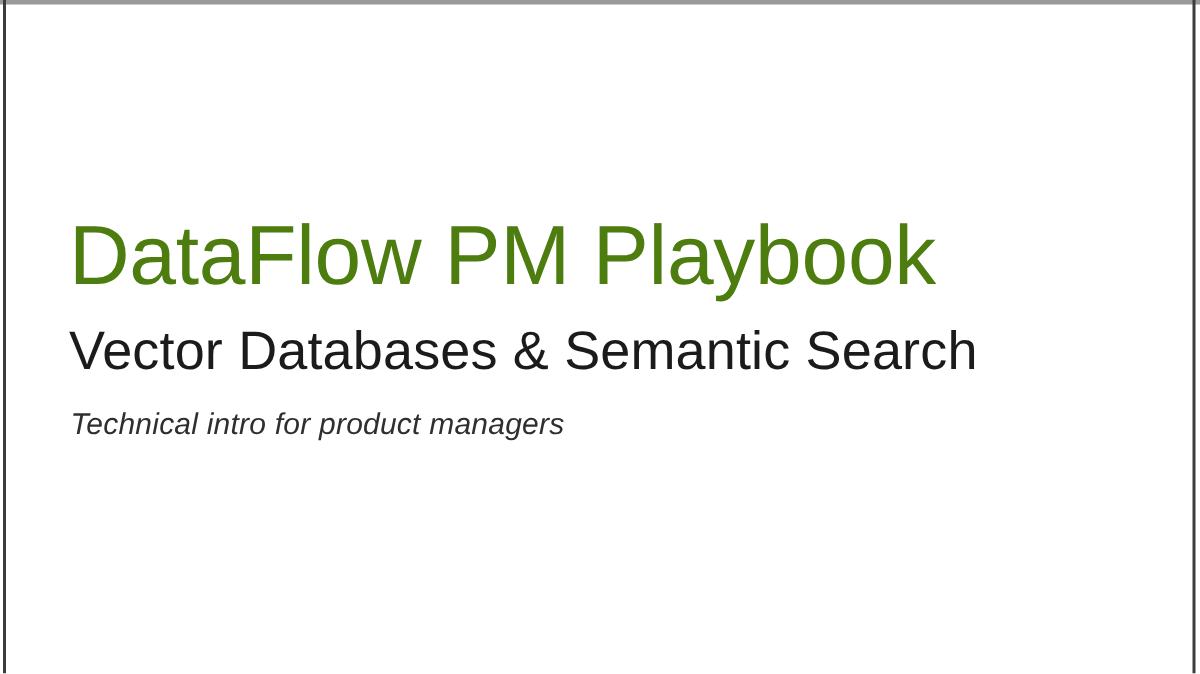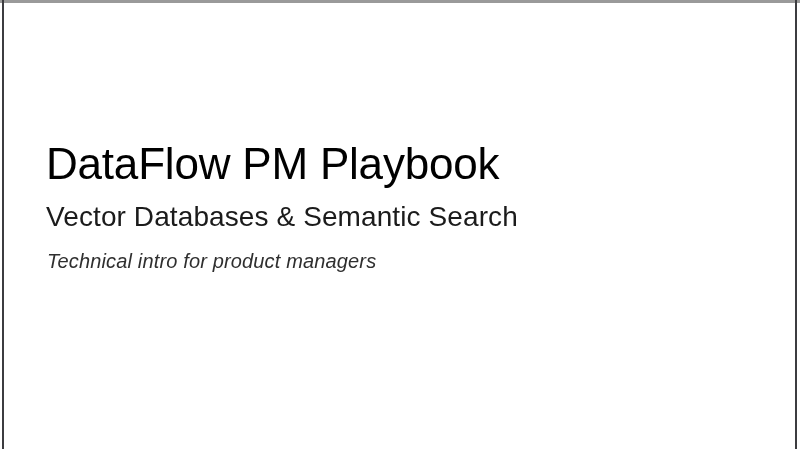--- a/index.html
+++ b/index.html
@@ -56,31 +56,31 @@
   
   .title-block {
     position: absolute;
     left: 46px;
     top: 140px;
     width: 700px;
   }
 
   .slide-title {
     margin: 0;
-    font-size: 44px;
+    font-size: 56px;
     font-weight: 400;
     line-height: 1.08;
     letter-spacing: -0.2px;
-    color: #000000;
+    color: #4d7c0f;
     white-space: nowrap;
   }
 
   .slide-subtitle {
     margin: 14px 0 0 0;
-    font-size: 28px;
+    font-size: 36px;
     font-weight: 400;
     line-height: 1.1;
     letter-spacing: 0.1px;
     color: #1b1b1b;
     white-space: nowrap;
   }
 
   .slide-tagline {
     margin: 17px 0 0 1px;
     font-size: 20px;

